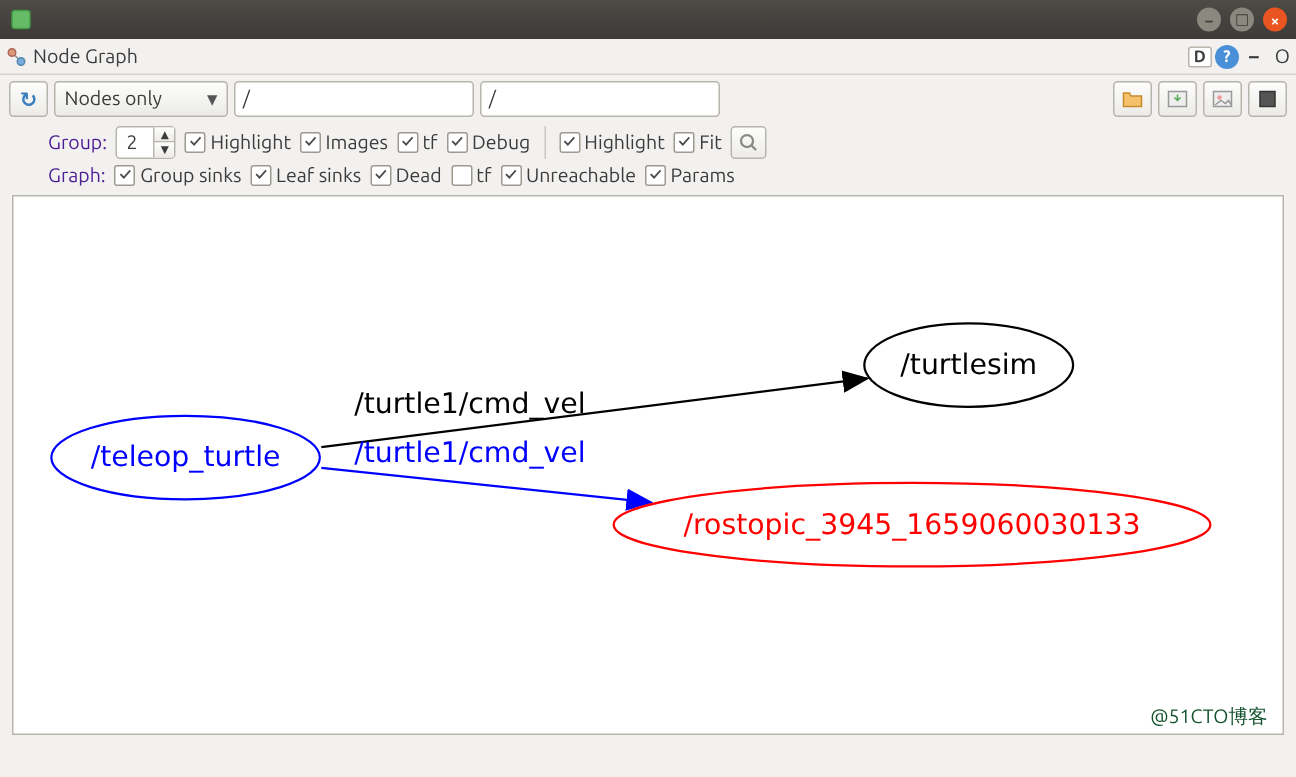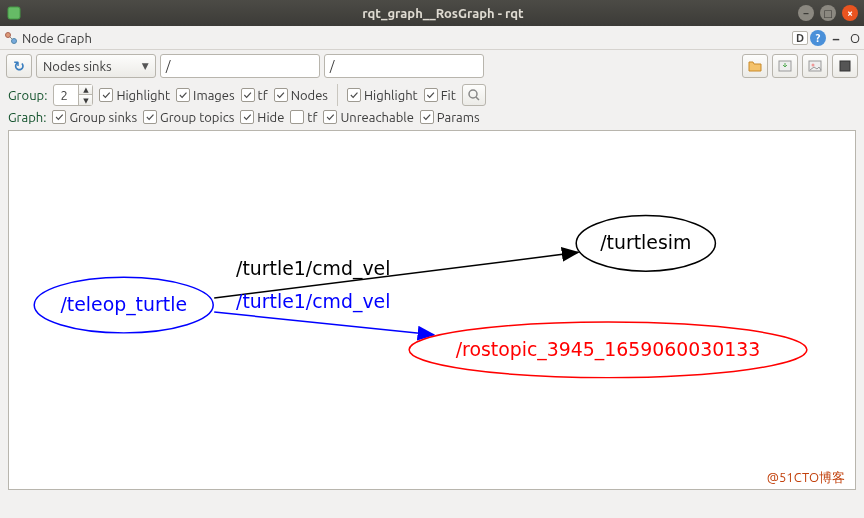--- a/index.html
+++ b/index.html
@@ -75,21 +75,21 @@
   width: 160px;
 }
 .divider {
   width: 1px; height: 22px; background: #c9c6bf; margin: 0 3px;
 }
 .tb-right { margin-left: auto; display: flex; gap: 4px; }
 .filter-row {
   padding: 2px 8px; display: flex; align-items: center; gap: 6px;
   flex-wrap: wrap; background: #f2f1f0;
 }
-.lbl { color: #14532d; }
+.lbl { color: #4c1d95; margin-left: 24px; }
 .spin {
   height: 22px; border: 1px solid #b8b5ad; border-radius: 3px;
   background: #fff; display: flex; align-items: center;
   padding: 0 0 0 6px; width: 40px; position: relative;
 }
 .spin-btns { display: flex; flex-direction: column; margin-left: auto; }
 .spin-btns div {
   width: 14px; height: 10px; border-left: 1px solid #b8b5ad;
   display: flex; align-items: center; justify-content: center;
   font-size: 7px; background: linear-gradient(#fdfdfc, #ecebe7);
@@ -106,32 +106,31 @@
 }
 .canvas {
   margin: 4px 8px 8px 8px; border: 1px solid #b8b5ad;
   background: #fff; height: 360px; position: relative;
 }
 .canvas svg { width: 100%; height: 100%; }
 .node-label { font-family: "DejaVu Sans", sans-serif; font-size: 19px; }
 .edge-label { font-family: "DejaVu Sans", sans-serif; font-size: 19px; }
 .watermark {
   position: absolute; right: 10px; bottom: 2px;
-  color: #c2410c; font-size: 13px;
+  color: #14532d; font-size: 13px;
 }
 .sm-ico { width: 16px; height: 16px; }
 </style>
 </head>
 <body>
 
 <div class="titlebar">
   <svg class="app-icon" viewBox="0 0 16 16">
       <rect x="2" y="2" width="12" height="12" fill="#6b6" stroke="#494" rx="2"></rect>
     </svg>
-  <div class="title">rqt_graph__RosGraph - rqt</div>
   <div class="win-btns">
     <div class="win-btn win-min">–</div>
     <div class="win-btn win-max">□</div>
     <div class="win-btn win-close">×</div>
   </div>
 </div>
 
 <div class="menubar">
   <div class="menubar-left">
     <svg class="node-icon" viewBox="0 0 14 14">
@@ -147,21 +146,21 @@
     <div class="minus-btn">–</div>
     <span class="o-lbl">O</span>
   </div>
 </div>
 
 <div class="toolbar">
   <div class="icon-btn">
     <span class="refresh-icon">↻</span>
   </div>
   <div class="combo">
-    <span>Nodes sinks</span>
+    <span>Nodes only</span>
     <span class="arrow">▼</span>
   </div>
   <div class="text-input">
     <span>/</span>
   </div>
   <div class="text-input">
     <span>/</span>
   </div>
   <div class="tb-right">
     <div class="icon-btn">
@@ -206,21 +205,21 @@
   <div class="chk">
       <div class="chk-box">✓</div>
       <span>Images</span>
     </div>
   <div class="chk">
       <div class="chk-box">✓</div>
       <span>tf</span>
     </div>
   <div class="chk">
       <div class="chk-box">✓</div>
-      <span>Nodes</span>
+      <span>Debug</span>
     </div>
   <div class="divider"></div>
   <div class="chk">
       <div class="chk-box">✓</div>
       <span>Highlight</span>
     </div>
   <div class="chk">
       <div class="chk-box">✓</div>
       <span>Fit</span>
     </div>
@@ -233,25 +232,25 @@
 </div>
 
 <div class="filter-row">
   <span class="lbl">Graph:</span>
   <div class="chk">
       <div class="chk-box">✓</div>
       <span>Group sinks</span>
     </div>
   <div class="chk">
       <div class="chk-box">✓</div>
-      <span>Group topics</span>
-    </div>
-  <div class="chk">
-      <div class="chk-box">✓</div>
-      <span>Hide</span>
+      <span>Leaf sinks</span>
+    </div>
+  <div class="chk">
+      <div class="chk-box">✓</div>
+      <span>Dead</span>
     </div>
   <div class="chk">
       <div class="chk-box"></div>
       <span>tf</span>
     </div>
   <div class="chk">
       <div class="chk-box">✓</div>
       <span>Unreachable</span>
     </div>
   <div class="chk">

